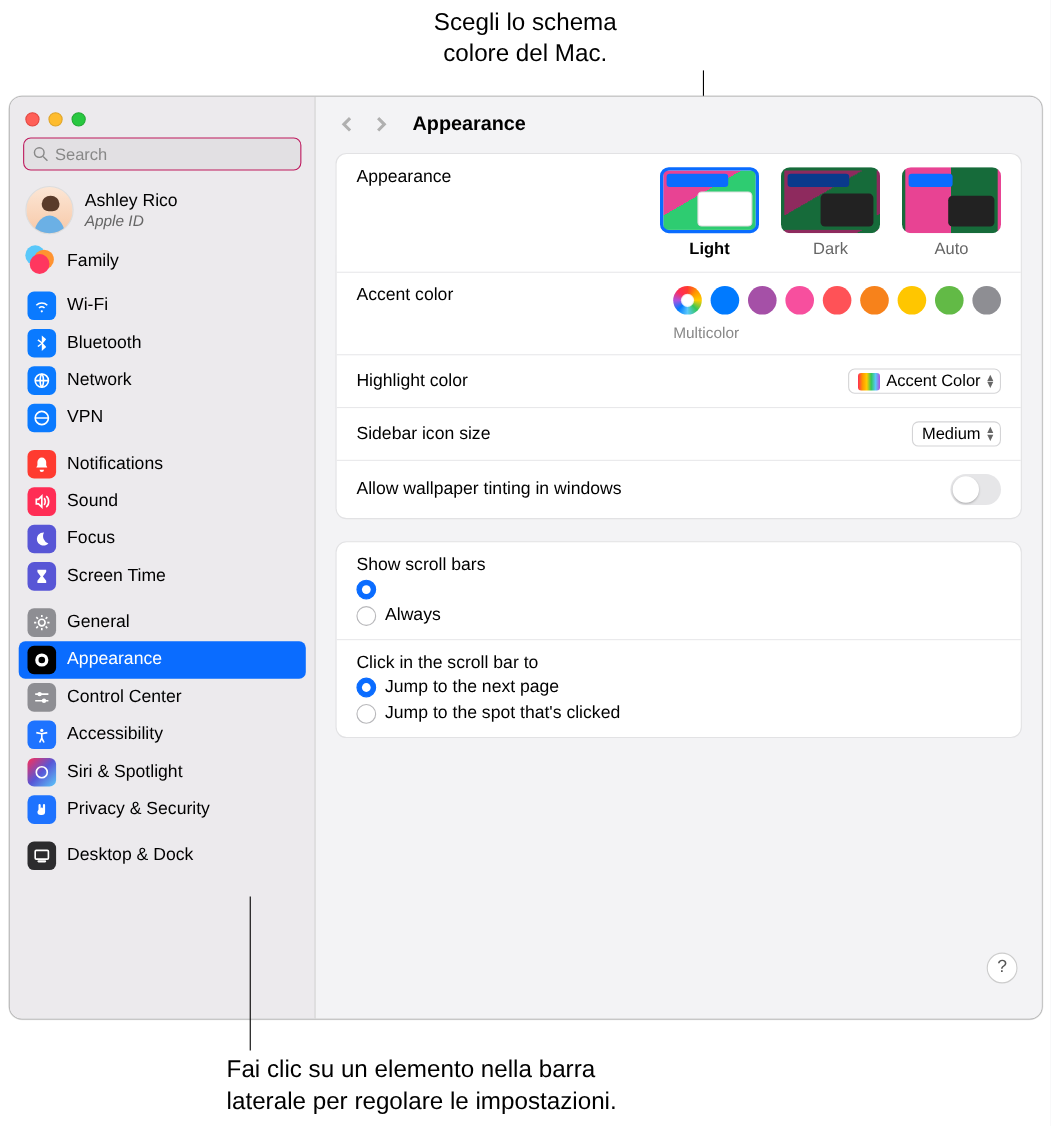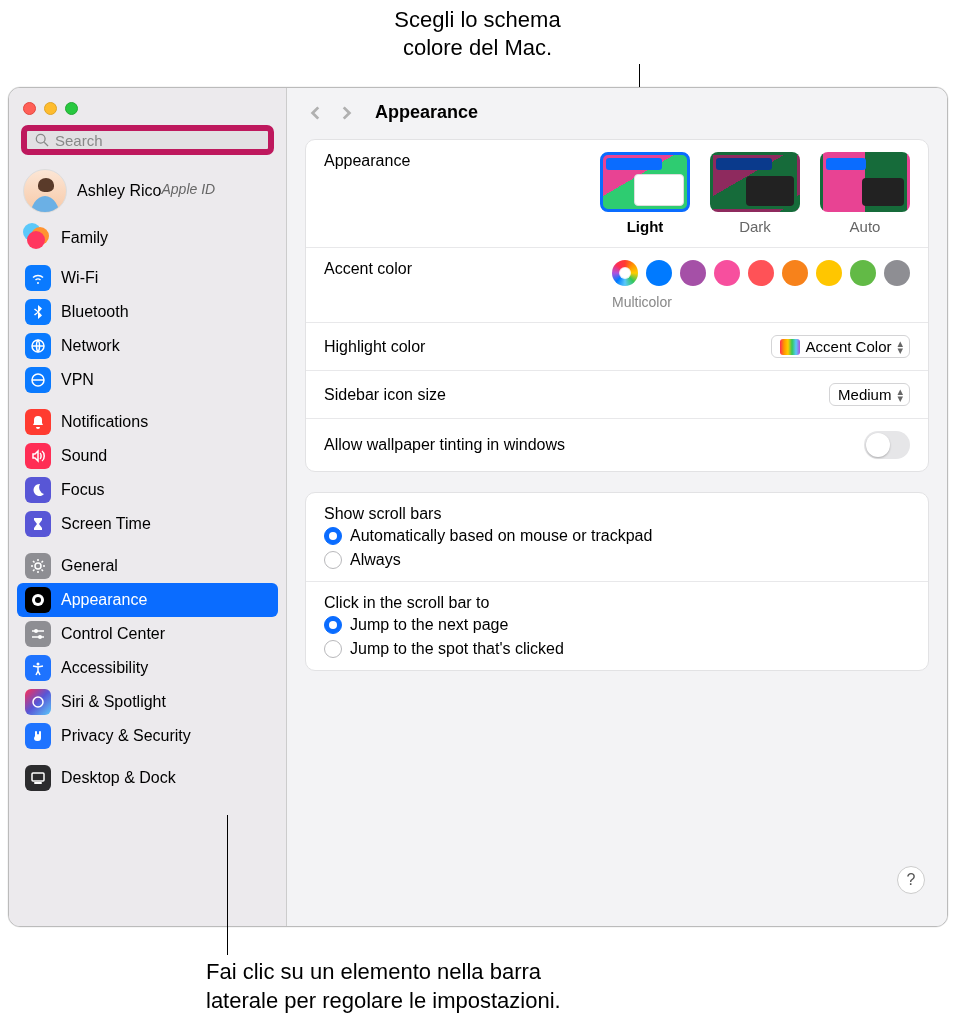--- a/index.html
+++ b/index.html
@@ -62,21 +62,21 @@
   .dot.red { background: #ff5f57; border:1px solid #e24640;}
   .dot.yellow { background: #febc2e; border:1px solid #e0a528;}
   .dot.green { background: #28c840; border:1px solid #23a934;}
   .search-wrap {
     padding: 0 12px 10px 12px;
   }
   .search {
     display: flex;
     align-items: center;
     background: #e2e0e3;
-    border: 6px solid #be185d;
+    border: 1px solid #be185d;
     border-radius: 7px;
     height: 30px;
     padding: 0 8px;
     color: #888;
   }
   .search svg { width: 14px; height: 14px; margin-right: 6px; fill: #888; }
   .search .ph { font-size: 15px; color: #888; flex:1; }
   .account {
     display: flex;
     align-items: center;
@@ -91,21 +91,21 @@
     border: 1px solid #ddd;
   }
   .avatar::after{
     content:""; position:absolute; bottom:-6px; left:6px; right:6px; height:22px;
     background:#6bb0e5; border-radius:50% 50% 0 0 / 100% 100% 0 0;
   }
   .avatar::before{
     content:""; position:absolute; top:8px; left:14px; width:16px; height:14px;
     background:#5a3b2a; border-radius:50% 50% 40% 40%;
   }
-  .account .namecol { display:flex; flex-direction:row; line-height:1.2;justify-content:space-between;}
+  .account .namecol { display:flex; flex-direction:column; line-height:1.2;justify-content:space-between;}
   .account .uname { font-size: 16px; }
   .account .sub { font-size: 14px; color: #666; font-style: italic; }
   .family-row {
     display:flex; align-items:flex-end; gap:10px; padding: 6px 14px 10px 14px;
   }
   .family-icon {
     width: 28px; height: 24px; position:relative;
   }
   .family-icon .c1,.family-icon .c2,.family-icon .c3{ position:absolute; width:18px;height:18px;border-radius:50%; }
   .family-icon .c1{background:#5ac8fa; left:0; top:0;}
@@ -472,21 +472,20 @@
         </div>
       </div>
     </div>
 
     <div class="panel">
       <div class="row">
         <span class="row-label">Show scroll bars</span>
         <div class="radio-list">
           <label class="radio">
               <span class="r on"></span>
-              <span>Automatically based on mouse or trackpad</span>
             </label>
           <label class="radio">
               <span class="r"></span>
               <span>Always</span>
             </label>
         </div>
       </div>
       <div class="row">
         <span class="row-label">Click in the scroll bar to</span>
         <div class="radio-list">

